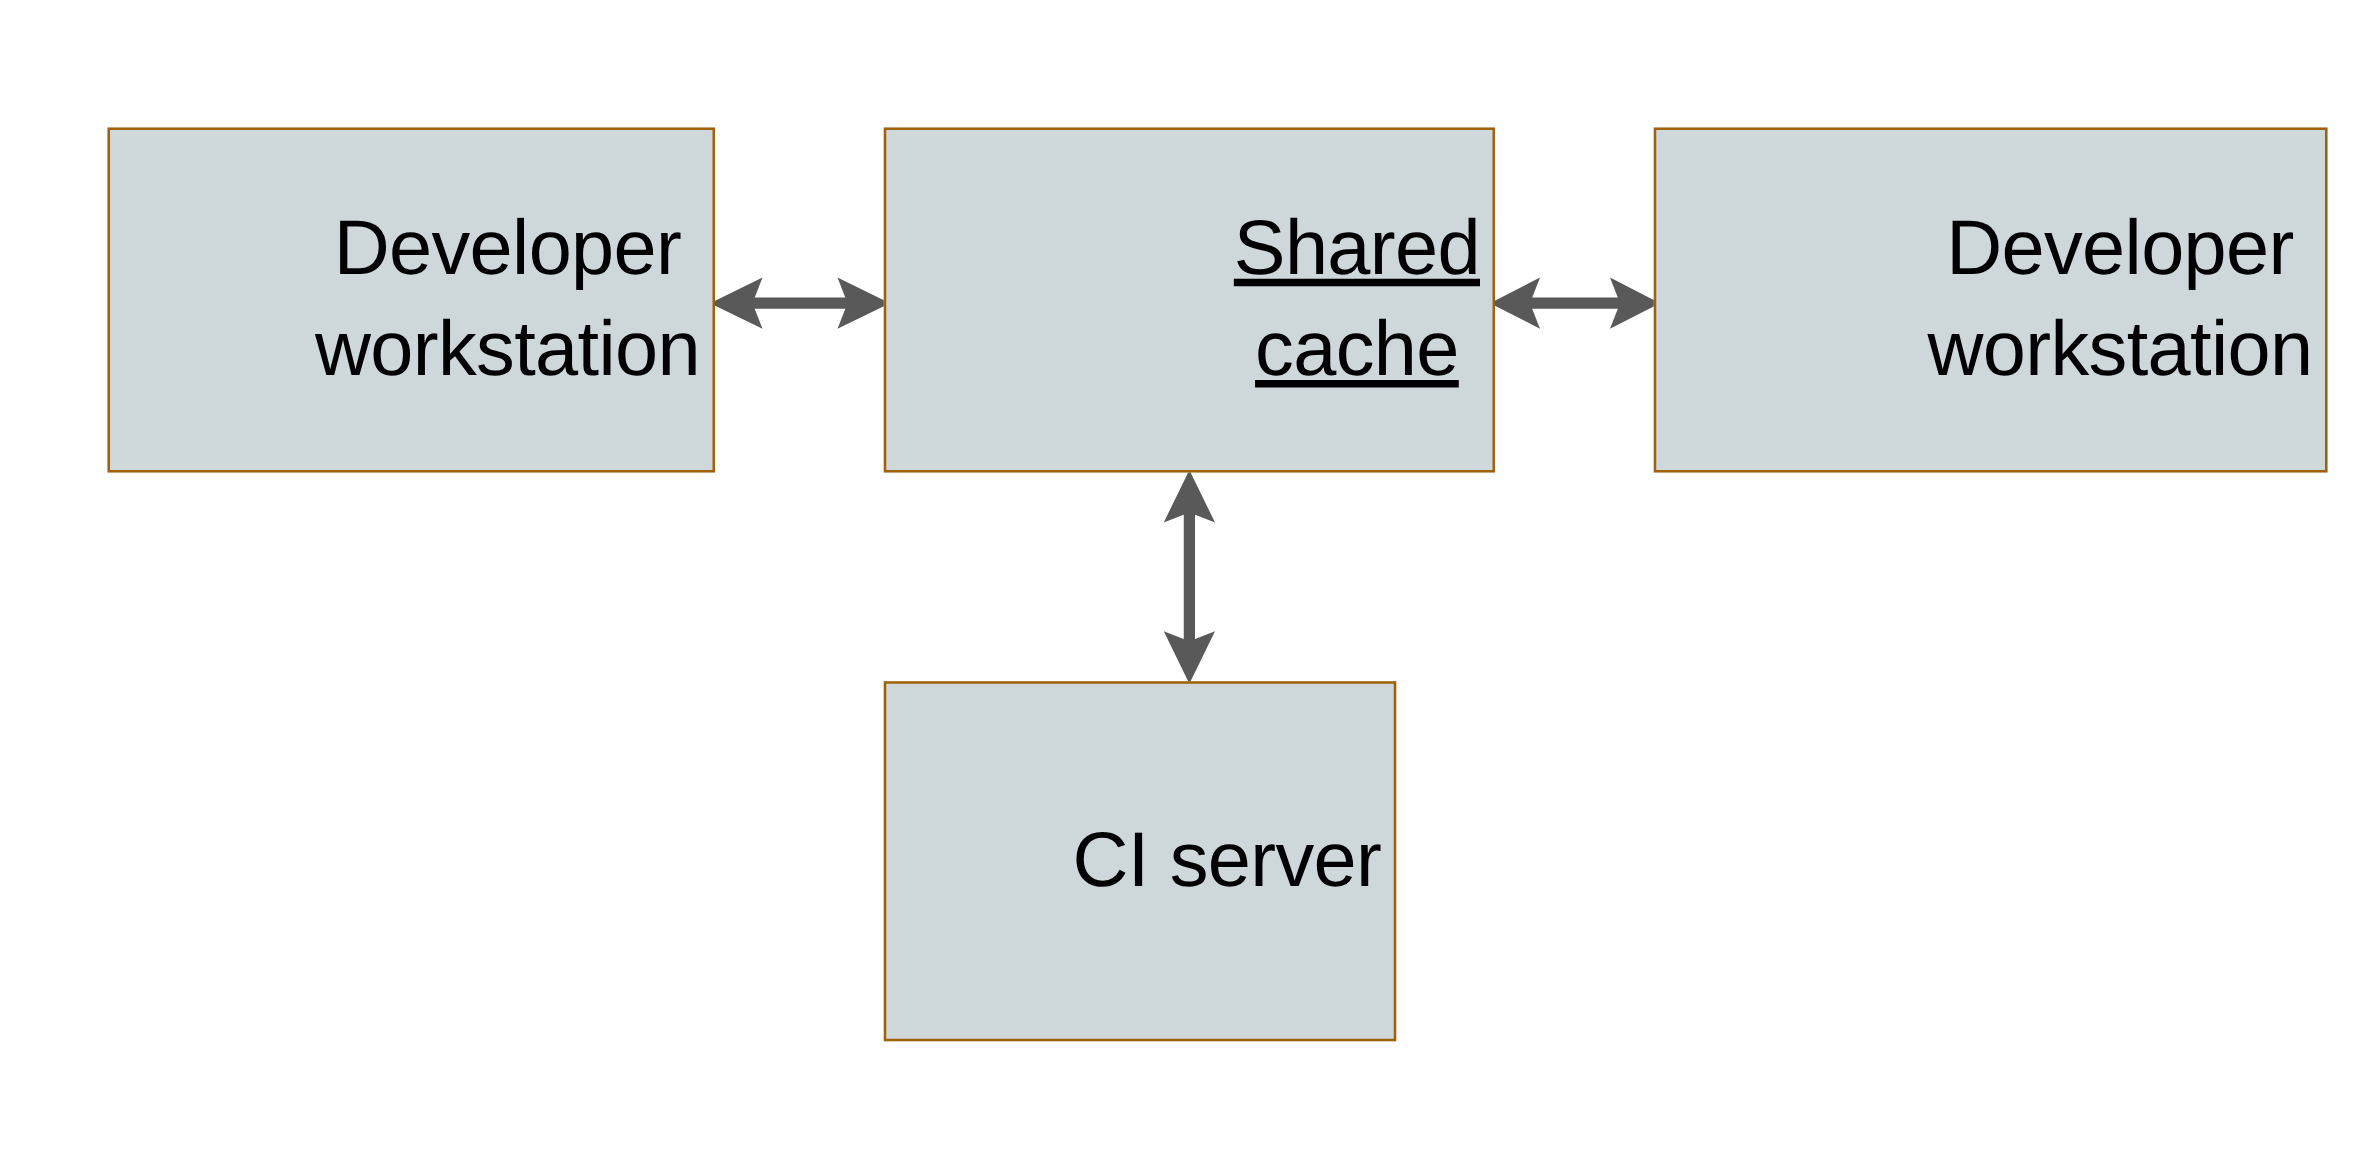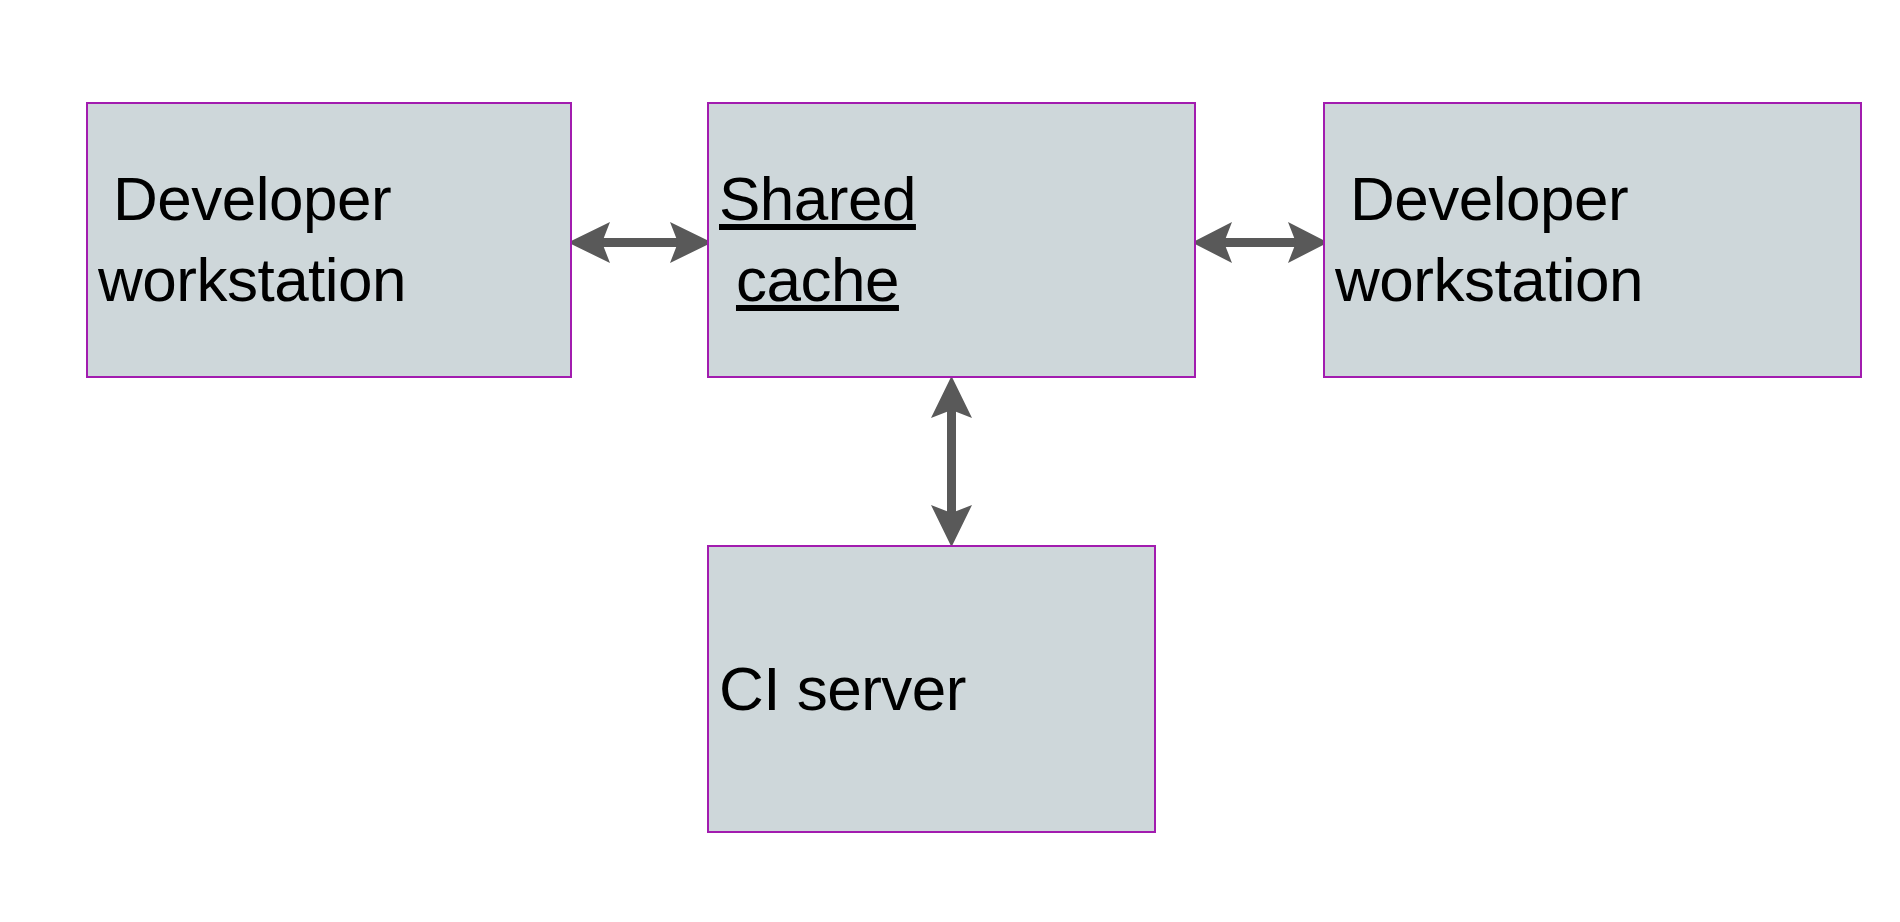--- a/index.html
+++ b/index.html
@@ -12,24 +12,24 @@
     width: 1900px;
     height: 922px;
     background: #ffffff;
     overflow: hidden;
     font-family: "Liberation Sans", sans-serif;
   }
   .node {
     position: absolute;
     box-sizing: border-box;
     background: #ced7da;
-    border: 2px solid #a21caf;
+    border: 2px solid #a16207;
     display: flex;
     align-items: center;
-    justify-content: flex-start;
+    justify-content: flex-end;
     text-align: center;
   }
   .node-label {
     color: #000000;
     font-size: 62px;
     font-weight: 400;
     line-height: 1.30;
     letter-spacing: -0.5px;
     white-space: pre-line;
     padding: 0 10px;
@@ -82,17 +82,17 @@
   <div class="node" style="left:707px; top:102px; width:489px; height:276px;text-decoration:underline;">
     <div class="node-label">Shared
 cache</div>
   </div>
 
   <div class="node" style="left:1323px; top:102px; width:539px; height:276px;">
     <div class="node-label">Developer
 workstation</div>
   </div>
 
-  <div class="node" style="left:707px; top:545px; width:449px; height:288px;">
+  <div class="node" style="left:707px; top:545px; width:410px; height:288px;">
     <div class="node-label">CI server</div>
   </div>
 
 </div>
 
 </body></html>

